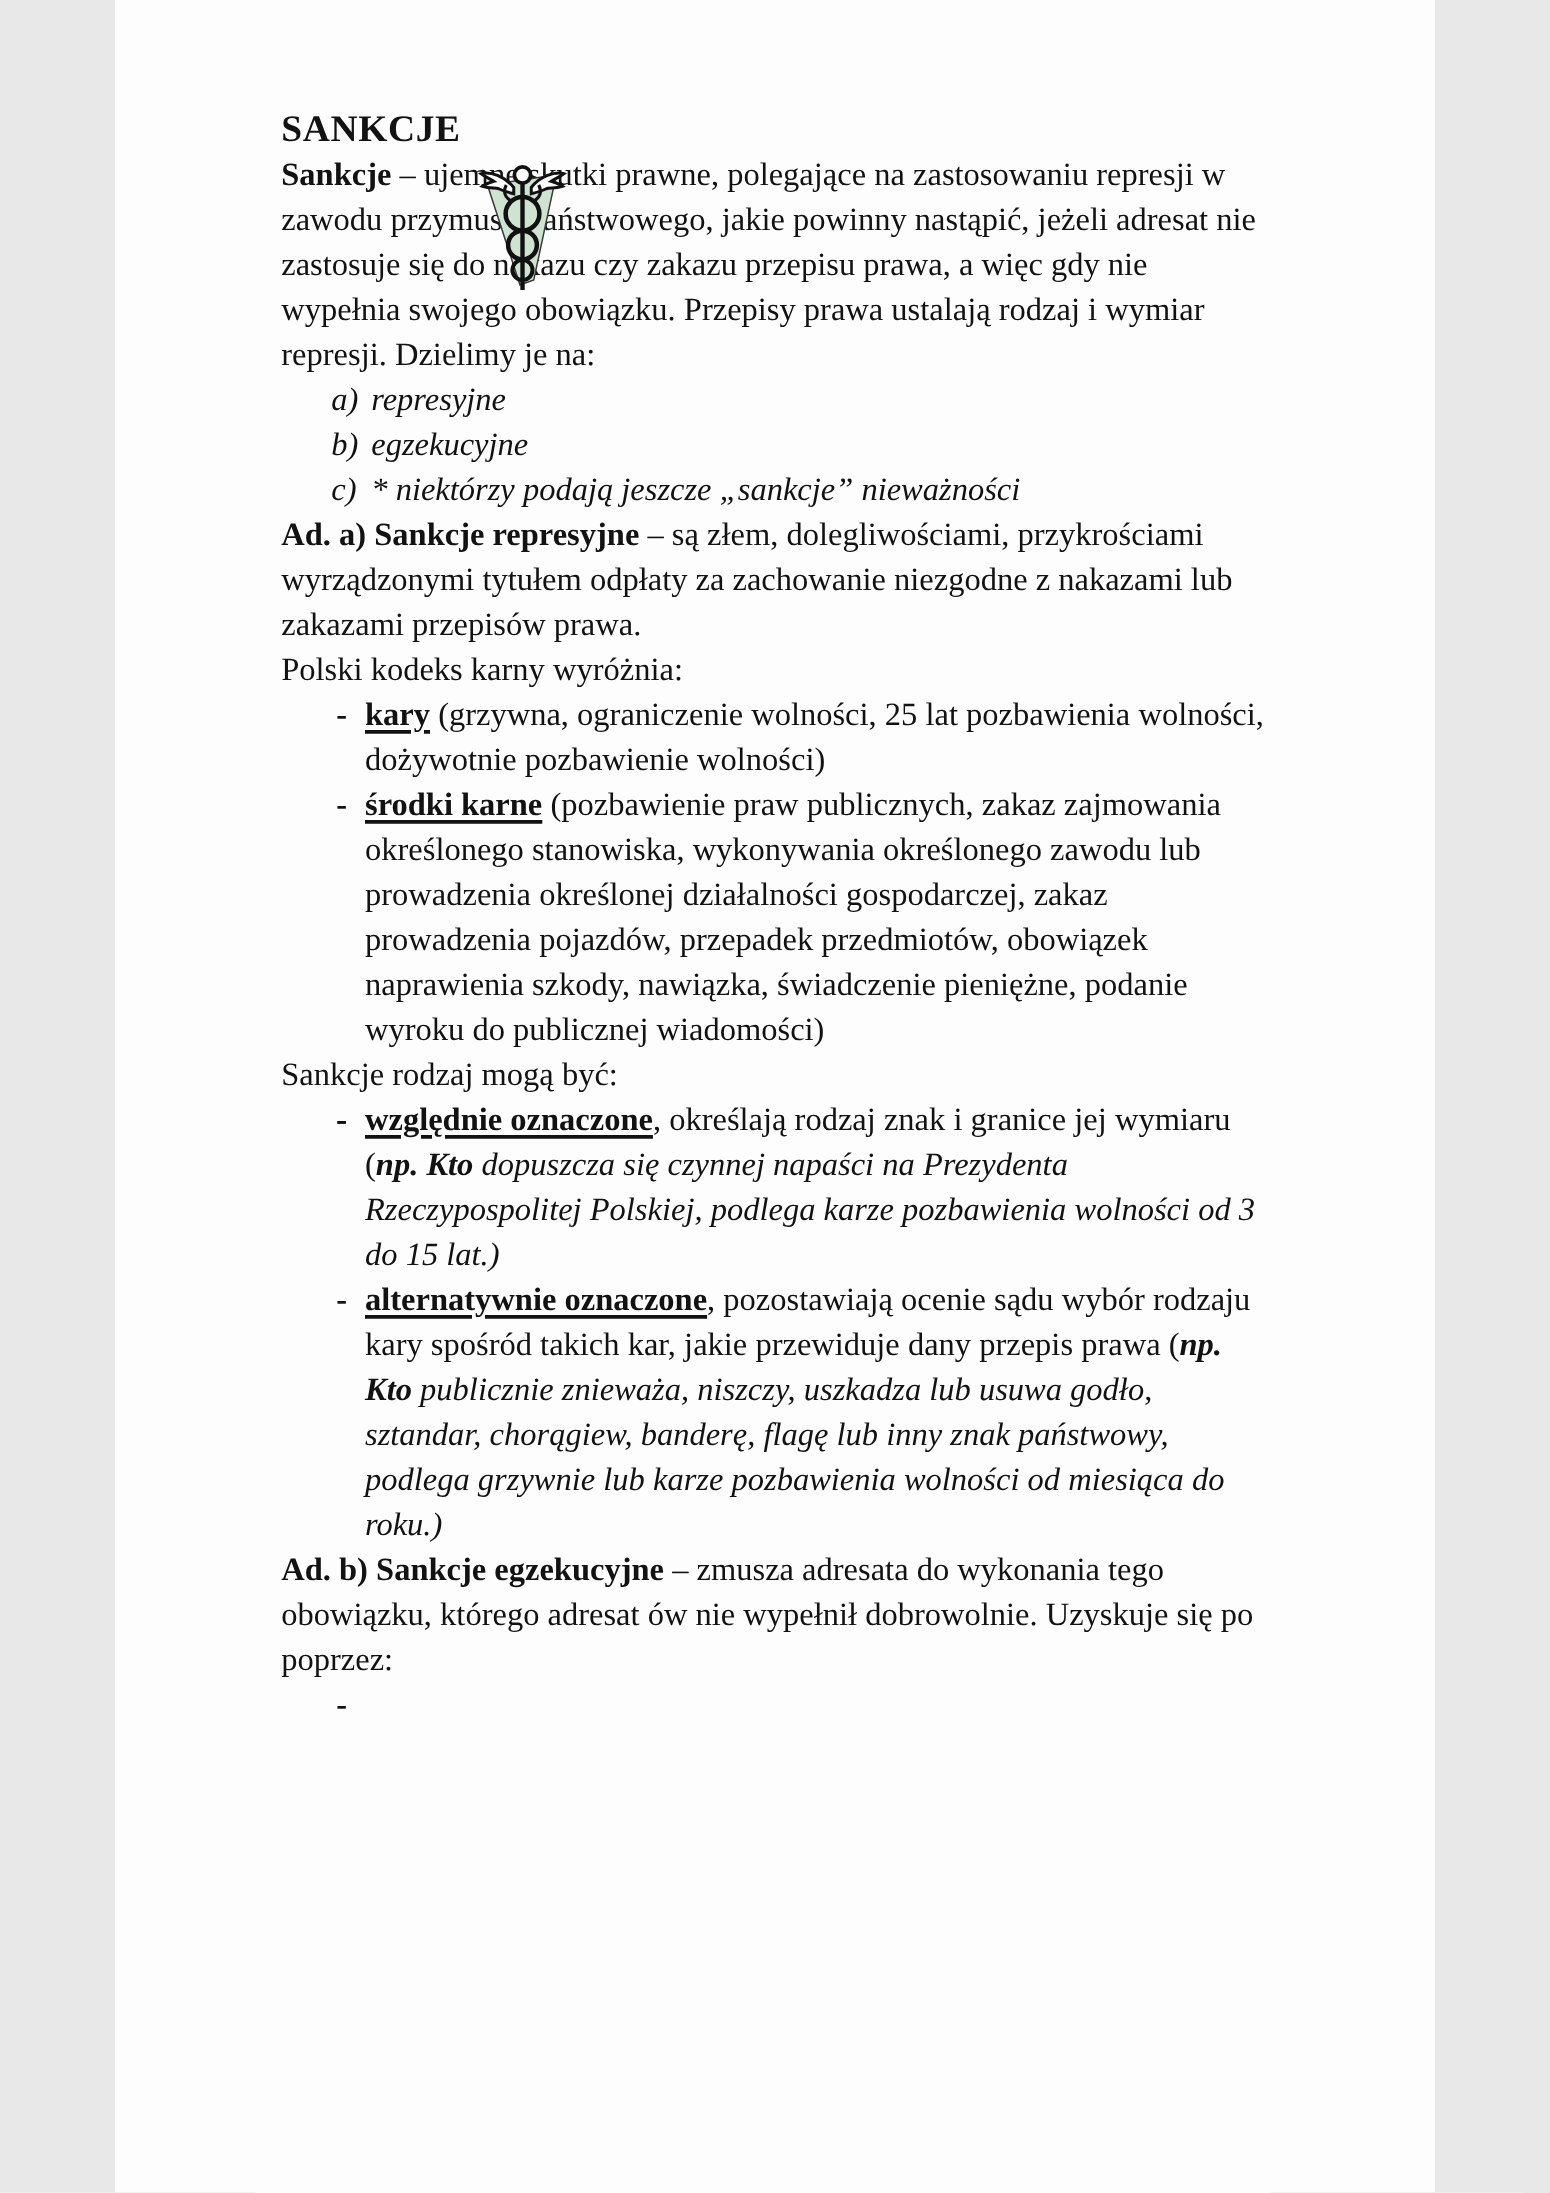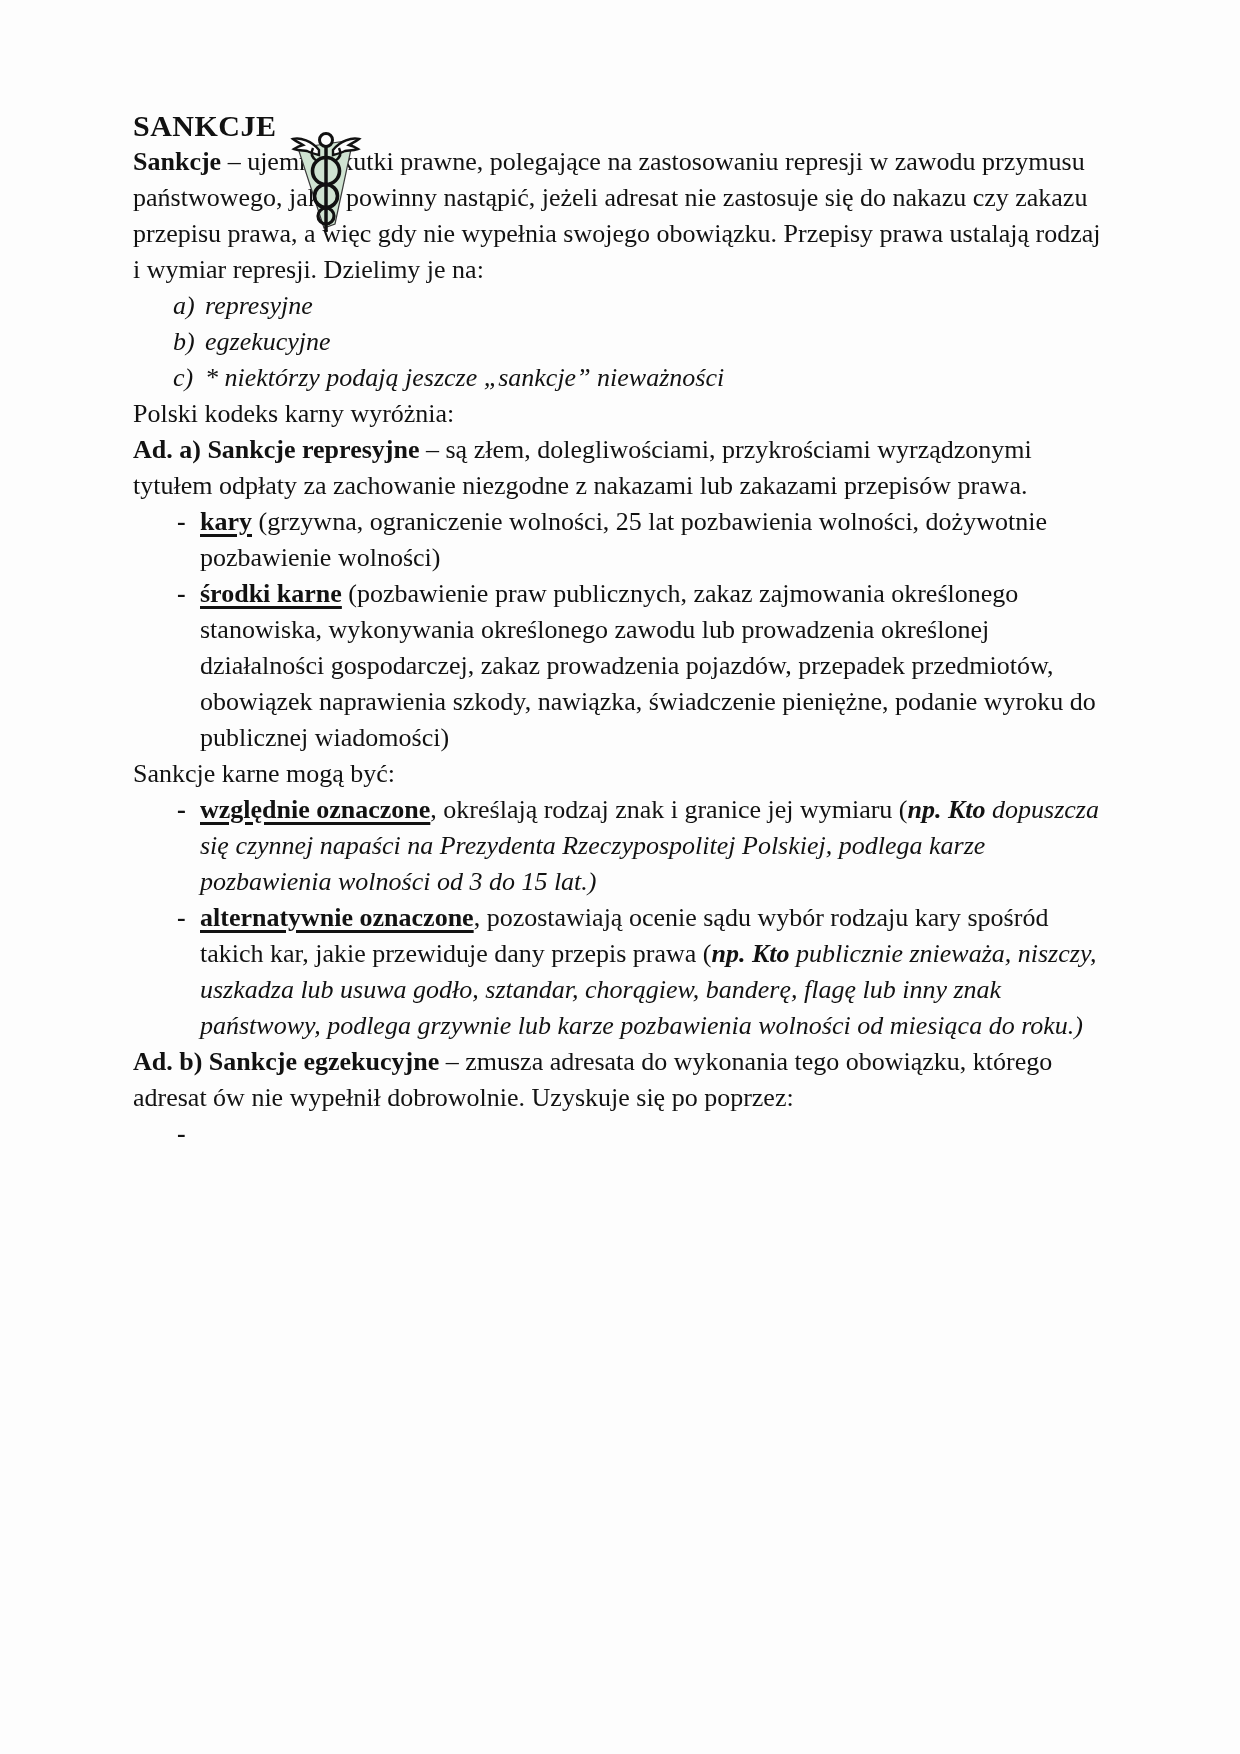--- a/index.html
+++ b/index.html
@@ -1,23 +1,23 @@
 <!DOCTYPE html>
 <html lang="pl"><head>
 <meta charset="utf-8">
 <style>
   html, body { margin: 0; padding: 0; background: #e8e8e8; }
   .page {
     position: relative;
-    width: 1240px;
+    width: 1056px;
     height: 1754px;
     margin: 0 auto;
     background: #fdfdfd;
     box-sizing: border-box;
-    padding: 108px 134px 0 133px;
+    padding: 86px 134px 0 133px;
     font-family: "Liberation Serif", serif;
     font-size: 26px;
     line-height: 36px;
     color: #121212;
     overflow: hidden;
   }
   h1.doc-title {
     margin: 0;
     font-size: 30px;
     line-height: 36px;
@@ -80,36 +80,36 @@
     <div class="abc-item">
       <span class="abc-marker">b)</span>
       <span class="i">egzekucyjne</span>
     </div>
     <div class="abc-item">
       <span class="abc-marker">c)</span>
       <span class="i">* niektórzy podają jeszcze „sankcje” nieważności</span>
     </div>
   </div>
 
+  <p class="para mt-block"><span class="b">Ad. a) Sankcje represyjne</span><span> – są złem, dolegliwościami, przykrościami wyrządzonymi tytułem odpłaty za zachowanie niezgodne z nakazami lub zakazami przepisów prawa.</span></p>
+
   <p class="para mt-block">Polski kodeks karny wyróżnia:</p>
-
-  <p class="para mt-block"><span class="b">Ad. a) Sankcje represyjne</span><span> – są złem, dolegliwościami, przykrościami wyrządzonymi tytułem odpłaty za zachowanie niezgodne z nakazami lub zakazami przepisów prawa.</span></p>
 
   <div class="dash-list">
     <div class="dash-item">
       <span class="dash-marker">-</span>
       <span><span class="term">kary</span><span> (grzywna, ograniczenie wolności, 25 lat pozbawienia wolności, dożywotnie pozbawienie wolności)</span></span>
     </div>
     <div class="dash-item">
       <span class="dash-marker">-</span>
       <span><span class="term">środki karne</span><span> (pozbawienie praw publicznych, zakaz zajmowania określonego stanowiska, wykonywania określonego zawodu lub prowadzenia określonej działalności gospodarczej, zakaz prowadzenia pojazdów, przepadek przedmiotów, obowiązek naprawienia szkody, nawiązka, świadczenie pieniężne, podanie wyroku do publicznej wiadomości)</span></span>
     </div>
   </div>
 
-  <p class="para mt-small">Sankcje karne mogą być:</p>
+  <p class="para mt-small">Sankcje rodzaj mogą być:</p>
 
   <div class="dash-list">
     <div class="dash-item">
       <span class="dash-marker">-</span>
     </div>
     <div class="dash-item">
       <span class="dash-marker">-</span>
       <span><span class="term">względnie oznaczone</span><span>, określają rodzaj znak i granice jej wymiaru (</span><span class="bi">np. Kto</span><span class="i"> dopuszcza się czynnej napaści na Prezydenta Rzeczypospolitej Polskiej, podlega karze pozbawienia wolności od 3 do 15 lat.)</span></span>
     </div>
     <div class="dash-item">

